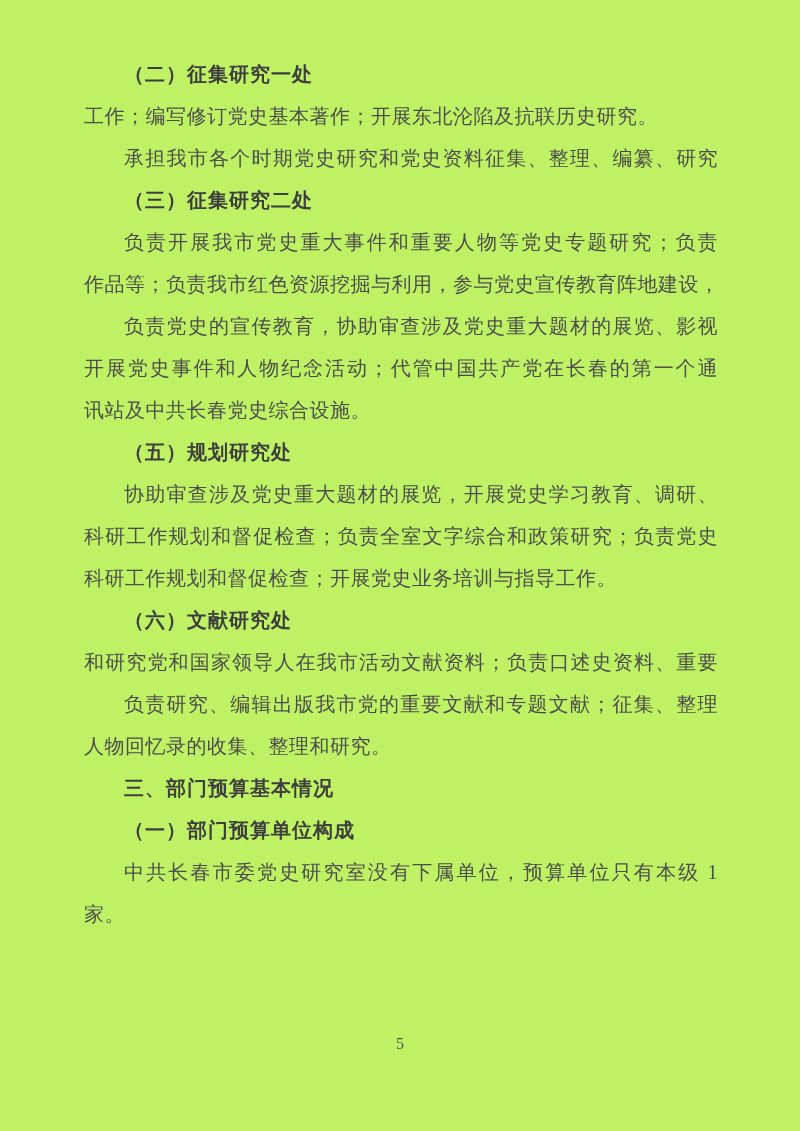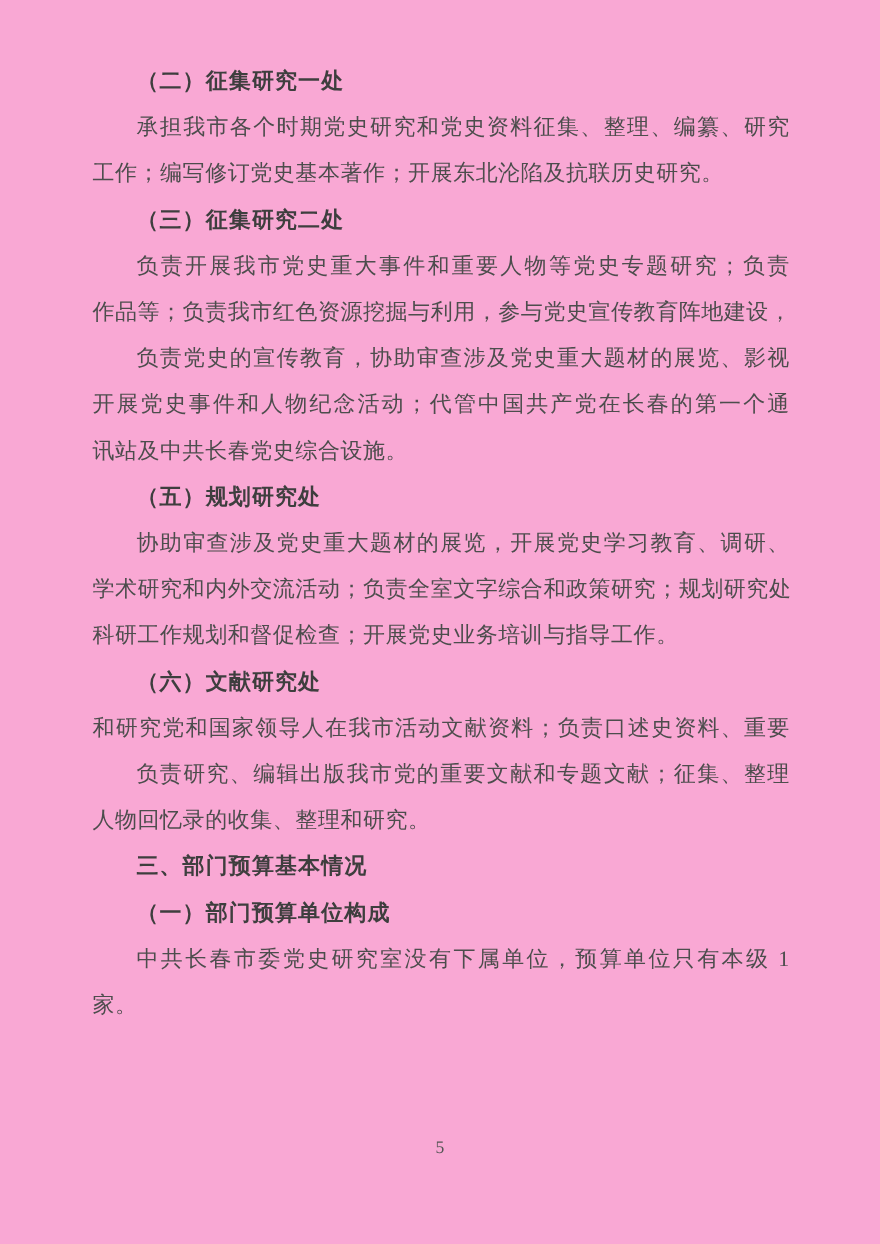--- a/index.html
+++ b/index.html
@@ -4,21 +4,21 @@
 <style>
   html, body {
     margin: 0;
     padding: 0;
     background: #ffffff;
   }
   .page {
     position: relative;
     width: 800px;
     height: 1131px;
-    background: #f9a8d4;
+    background: #bef264;
     overflow: hidden;
     font-family: "Liberation Serif", "DejaVu Serif", serif;
   }
   .content {
     position: absolute;
     left: 84px;
     top: 53px;
     width: 634px;
   }
   .line {
@@ -70,43 +70,43 @@
 </style>
 </head>
 <body>
 
 <div class="page">
   <div class="content">
 
     <div class="heading">（二）征集研究一处</div>
 
     <div class="para">
+        <div class="line last">工作；编写修订党史基本著作；开展东北沦陷及抗联历史研究。</div>
         <div class="line first">承担我市各个时期党史研究和党史资料征集、整理、编纂、研究</div>
-        <div class="line last">工作；编写修订党史基本著作；开展东北沦陷及抗联历史研究。</div>
       </div>
 
     <div class="heading">（三）征集研究二处</div>
 
     <div class="para">
         <div class="line first">负责开展我市党史重大事件和重要人物等党史专题研究；负责</div>
       </div>
 
 
     <div class="para">
         <div class="line">作品等；负责我市红色资源挖掘与利用，参与党史宣传教育阵地建设，</div>
         <div class="line first">负责党史的宣传教育，协助审查涉及党史重大题材的展览、影视</div>
         <div class="line">开展党史事件和人物纪念活动；代管中国共产党在长春的第一个通</div>
         <div class="line last">讯站及中共长春党史综合设施。</div>
       </div>
 
     <div class="heading">（五）规划研究处</div>
 
     <div class="para">
         <div class="line first">协助审查涉及党史重大题材的展览，开展党史学习教育、调研、</div>
-        <div class="line">学术研究和内外交流活动；负责全室文字综合和政策研究；规划研究处</div>
+        <div class="line">科研工作规划和督促检查；负责全室文字综合和政策研究；负责党史</div>
         <div class="line last">科研工作规划和督促检查；开展党史业务培训与指导工作。</div>
       </div>
 
     <div class="heading">（六）文献研究处</div>
 
     <div class="para">
         <div class="line">和研究党和国家领导人在我市活动文献资料；负责口述史资料、重要</div>
         <div class="line first">负责研究、编辑出版我市党的重要文献和专题文献；征集、整理</div>
         <div class="line last">人物回忆录的收集、整理和研究。</div>
       </div>

